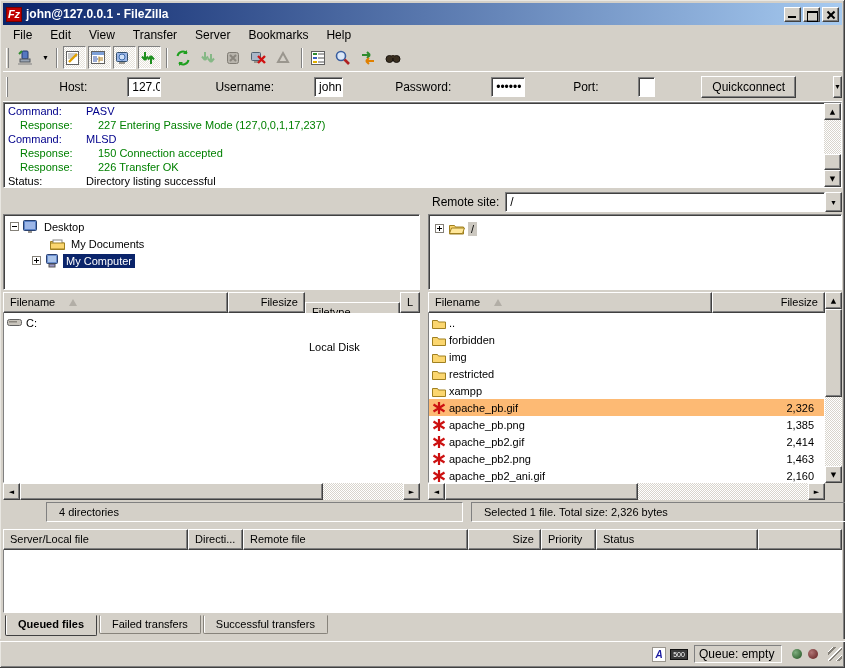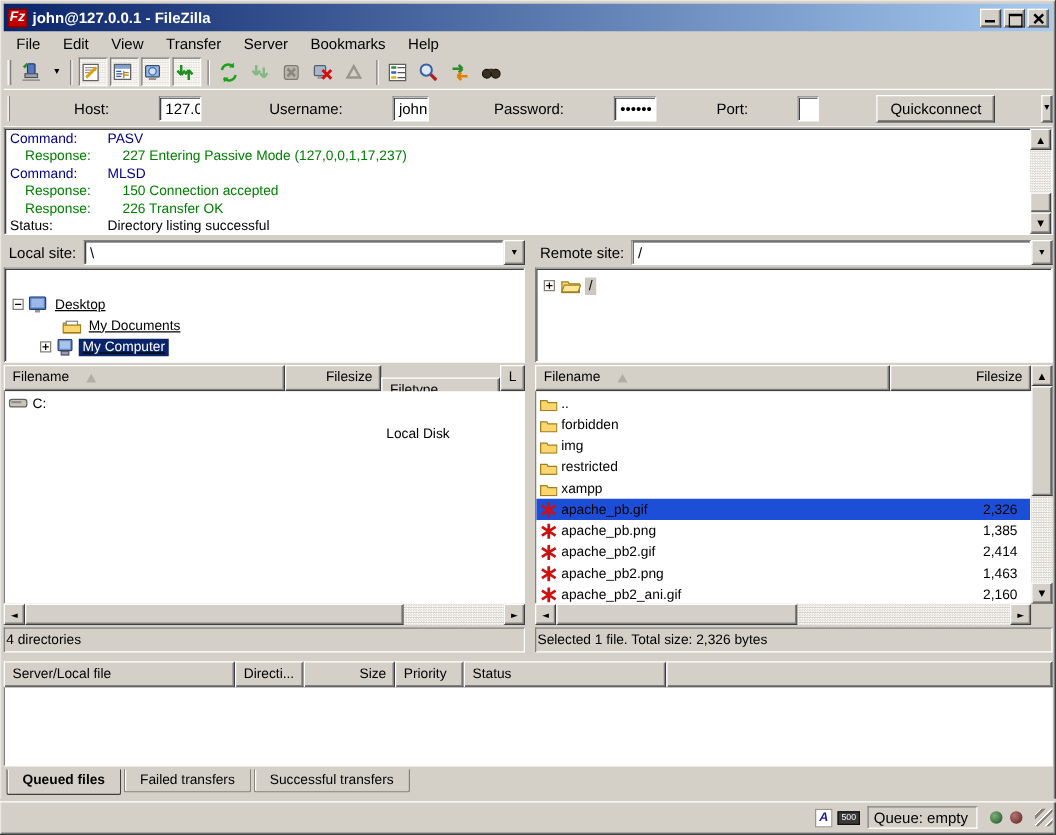--- a/index.html
+++ b/index.html
@@ -57,25 +57,25 @@
   .expander::before{content:"";position:absolute;left:1px;top:3px;width:5px;height:1px;background:#000;}
   .expander.plus::after{content:"";position:absolute;left:3px;top:1px;width:1px;height:5px;background:#000;}
   .tree-label{padding:1px 3px;}
   .sel-active{background:#0A246A;color:#fff;}
   .sel-inactive{background:#ccc8c0;color:#000;}
   .icn{display:inline-flex;margin-right:3px;flex:none;}
   .colhdr-row{display:flex;height:21px;}
   .colhdr{height:21px;font-size:11px;line-height:19px;padding:0 6px;white-space:nowrap;overflow:hidden;display:flex;align-items:center;}
   .sort-asc{width:0;height:0;border-left:4px solid transparent;border-right:4px solid transparent;border-bottom:7px solid #b2aea6;margin-left:14px;}
   .list-row{height:17px;display:flex;align-items:center;font-size:11px;white-space:nowrap;padding-left:3px;}
-  .list-row.selected{background:#1d4ed8;}
+  .list-row.selected{background:#fdba74;}
   .cell-name{flex:1;overflow:hidden;}
   .cell-size{width:100px;text-align:right;padding-right:10px;flex:none;}
   
-  .statusrow{height:20px;font-size:11px;line-height:18px;padding-left:1px;border:1px solid;border-color:#808080 #fff #fff #808080;}
+  .statusrow{height:20px;font-size:11px;line-height:18px;padding-left:12px;border:1px solid;border-color:#808080 #fff #fff #808080;margin-left:43px;}
   
   #queuehdr{left:3px;top:529px;right:3px;height:21px;display:flex;}
   #queuebody{left:3px;top:550px;right:3px;height:63px;}
   .tabs{left:5px;top:615px;height:22px;display:flex;align-items:flex-start;}
   .tab{height:19px;padding:2px 12px 0;font-size:11px;background:#d4d0c8;border:1px solid #87837b;border-top:1px solid #d4d0c8;border-radius:0 0 2px 2px;box-shadow:inset 1px 0 0 #fff;margin-right:2px;}
   .tab.active{height:21px;font-weight:bold;border-color:#404040;border-top-color:#d4d0c8;}
   
   #statusbar{left:0;right:0;bottom:0;height:27px;border-top:1px solid #fff;box-shadow:0 -2px 0 #d4d0c8,0 -1px 0 #808080;display:flex;align-items:center;justify-content:flex-end;padding:0 3px 2px 0;}
   .sb-badge{font-size:8px;display:flex;align-items:center;justify-content:center;}
   #badgeA{width:14px;height:15px;background:#fff;border:1px solid #9a968e;color:#1a1aa0;font-weight:bold;font-style:italic;font-size:10px;margin-right:4px;}
@@ -286,36 +286,29 @@
       </div>
   </div>
 
   <div class="abs vscroll" style="left:824px;top:103px;width:17px;height:84px;">
     <div class="sbtn raised">▲</div>
     <div class="strack checker"></div>
     <div class="sthumb" style="height:16px;"></div>
     <div class="sbtn raised">▼</div>
   </div>
 
-  <div class="abs sitebar" style="left:3px;top:190px;width:417px;">
-    <span class="lbl">Local site:</span>
-    <div class="qc-field" style="flex:1;display:flex;">
-        <span>\</span>
-      </div>
-    <div class="raised combo-arrow">▼</div>
-  </div>
   <div class="abs sitebar" style="left:428px;top:190px;width:414px;">
     <span class="lbl">Remote site:</span>
     <div class="qc-field" style="flex:1;display:flex;">
         <span>/</span>
       </div>
     <div class="raised combo-arrow">▼</div>
   </div>
 
-  <div class="abs whitebox" style="left:3px;top:214px;width:417px;height:76px;padding:20px 0 0 6px;text-decoration:underline;">
+  <div class="abs whitebox" style="left:3px;top:214px;width:417px;height:76px;padding:3px 0 0 6px;">
     <div class="tree-row">
       <span class="expander"></span>
       <span class="icn">
           <svg width="15" height="14">
             <rect x="0.5" y="0.5" width="13" height="10" rx="1" fill="#5B83C8" stroke="#27406f"></rect>
             <rect x="2" y="2" width="10" height="7" fill="#9DB7E8"></rect>
             <rect x="5" y="11" width="4" height="2" fill="#9a968e"></rect>
           </svg>
         </span>
       <span class="tree-label">Desktop</span>
@@ -513,20 +506,23 @@
   <div class="abs statusrow" style="left:3px;top:502px;width:417px;">4 directories</div>
   <div class="abs statusrow" style="left:428px;top:502px;width:414px;">Selected 1 file. Total size: 2,326 bytes</div>
 
   <div id="queuehdr" class="abs">
     <div class="colhdr raised" style="width:185px;">
         <span>Server/Local file</span>
       </div>
     <div class="colhdr raised" style="width:55px;">
         <span>Directi...</span>
       </div>
+    <div class="colhdr raised" style="width:225px;">
+        <span>Remote file</span>
+      </div>
     <div class="colhdr raised" style="width:73px;justify-content:flex-end;">
         <span>Size</span>
       </div>
     <div class="colhdr raised" style="width:55px;">
         <span>Priority</span>
       </div>
     <div class="colhdr raised" style="width:162px;">
         <span>Status</span>
       </div>
     <div class="colhdr raised" style="flex:1;"></div>

